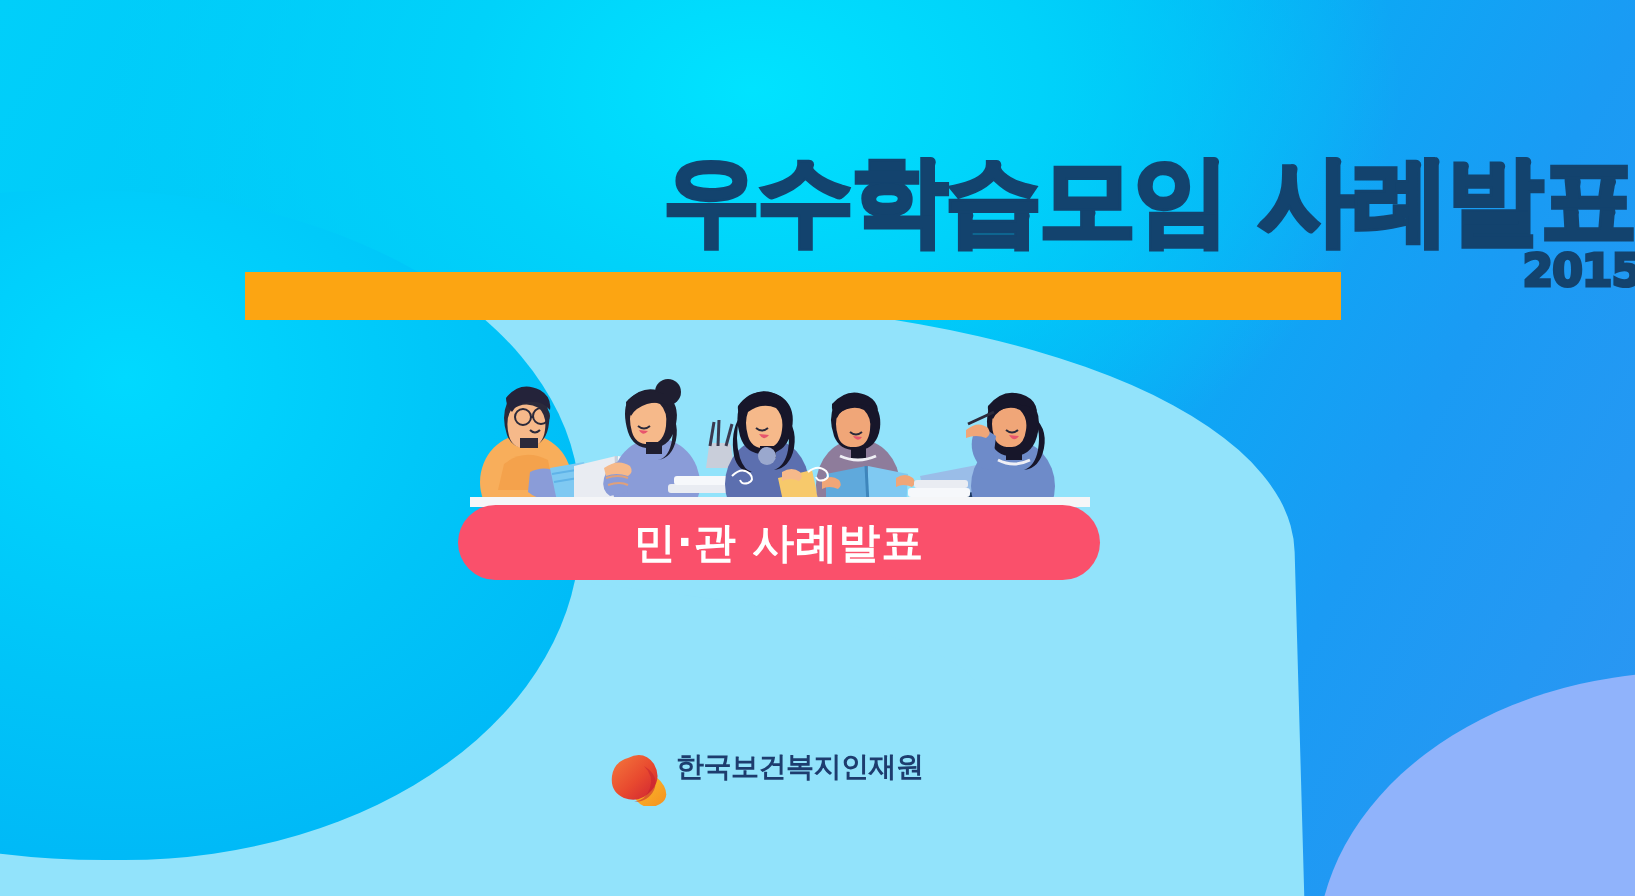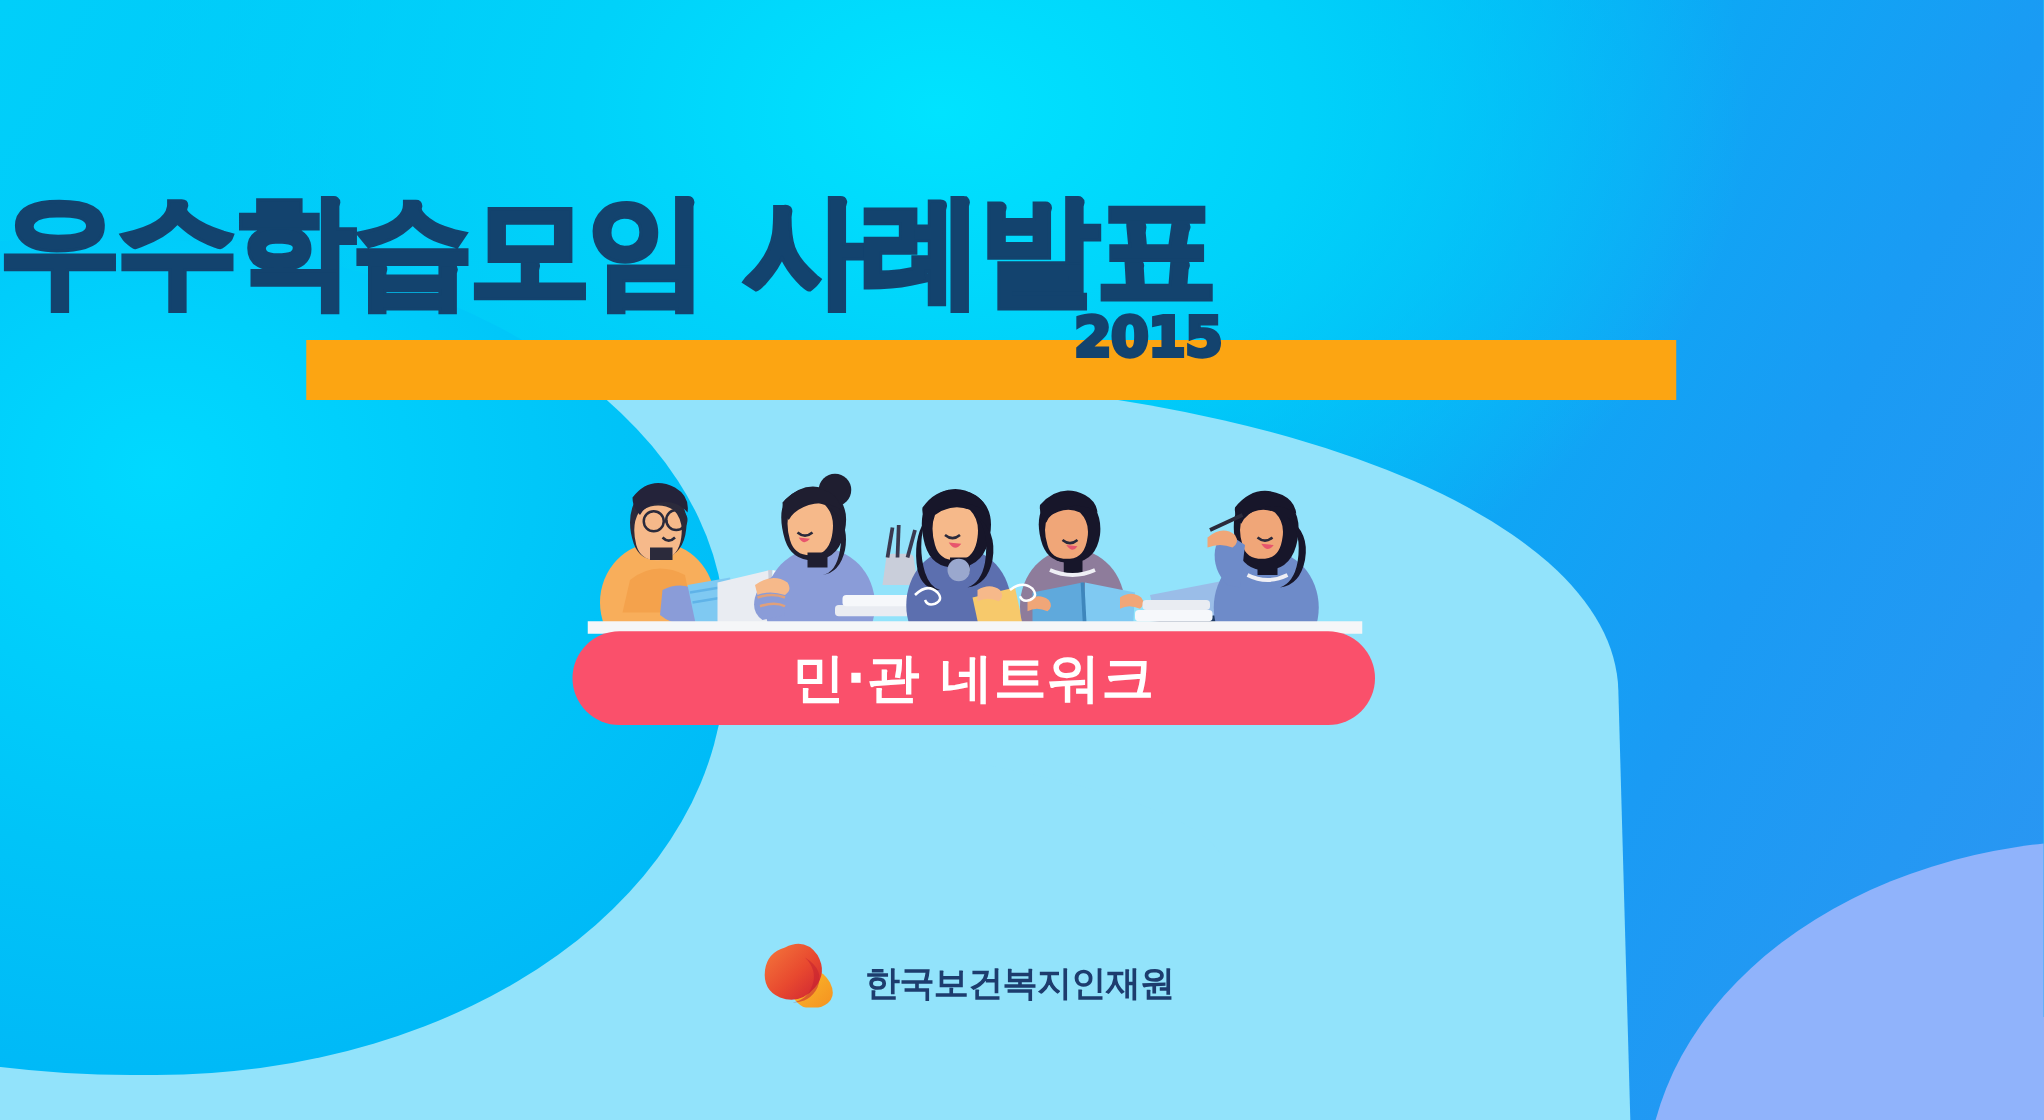--- a/index.html
+++ b/index.html
@@ -52,21 +52,21 @@
     left:-430px; top:190px;
     width:1010px; height:670px;
     background:radial-gradient(ellipse at 55% 28%, #00D9FF 0%, #00C4F8 45%, #00AEF6 100%);
     border-radius:50% 50% 46% 54% / 52% 48% 50% 50%;
   }
 
   
   .title-wrap{
     position:absolute;
     left:0; top:150px; width:1635px;
-    text-align:left;
+    text-align:right;
     z-index:6;
   }
   .title-band{
     position:absolute;
     left:245px; top:122px;
     width:1096px; height:48px;
     background:#FCA512;
     z-index:-1;
   }
   .title-inner{ position:relative; display:inline-block; }
@@ -119,21 +119,21 @@
     font-weight:bold;
     color:#FFFFFF;
     letter-spacing:1px;
     white-space:nowrap;
   }
 
   
   .footer{
     position:absolute;
     left:604px; top:748px;
-    display:flex; align-items:flex-end; gap:16px;
+    display:flex; align-items:flex-start; 
     z-index:8;
   }
   .logo-mark{ width:72px; height:58px; flex:0 0 auto; }
   .logo-text{
     font-family:"DejaVu Sans","Liberation Sans",sans-serif;
     font-size:28px;
     font-weight:bold;
     color:#1D3C6E;
     letter-spacing:-0.5px;
     white-space:nowrap;
@@ -287,21 +287,21 @@
           <rect x="438" y="116" width="62" height="9" rx="3" fill="#F6F8FB"></rect>
           <rect x="444" y="108" width="54" height="8" rx="3" fill="#E9ECF2"></rect>
         </g>
 
         <rect x="0" y="125" width="620" height="12" fill="#F5F6F8"></rect>
       </g>
     </svg>
   </div>
 
   <div class="pill">
-    <span class="pill-label">민·관 네트워크</span>
+    <span class="pill-label">민·관 사례발표</span>
   </div>
 
   <div class="footer">
     <span class="logo-mark">
       <svg viewBox="0 0 72 58" width="72" height="58" xmlns="http://www.w3.org/2000/svg">
         <defs>
           <linearGradient id="gRed" x1="0" y1="0" x2="1" y2="1">
             <stop offset="0%" stop-color="#F4793C"></stop>
             <stop offset="55%" stop-color="#E8492F"></stop>
             <stop offset="100%" stop-color="#CE2233"></stop>

